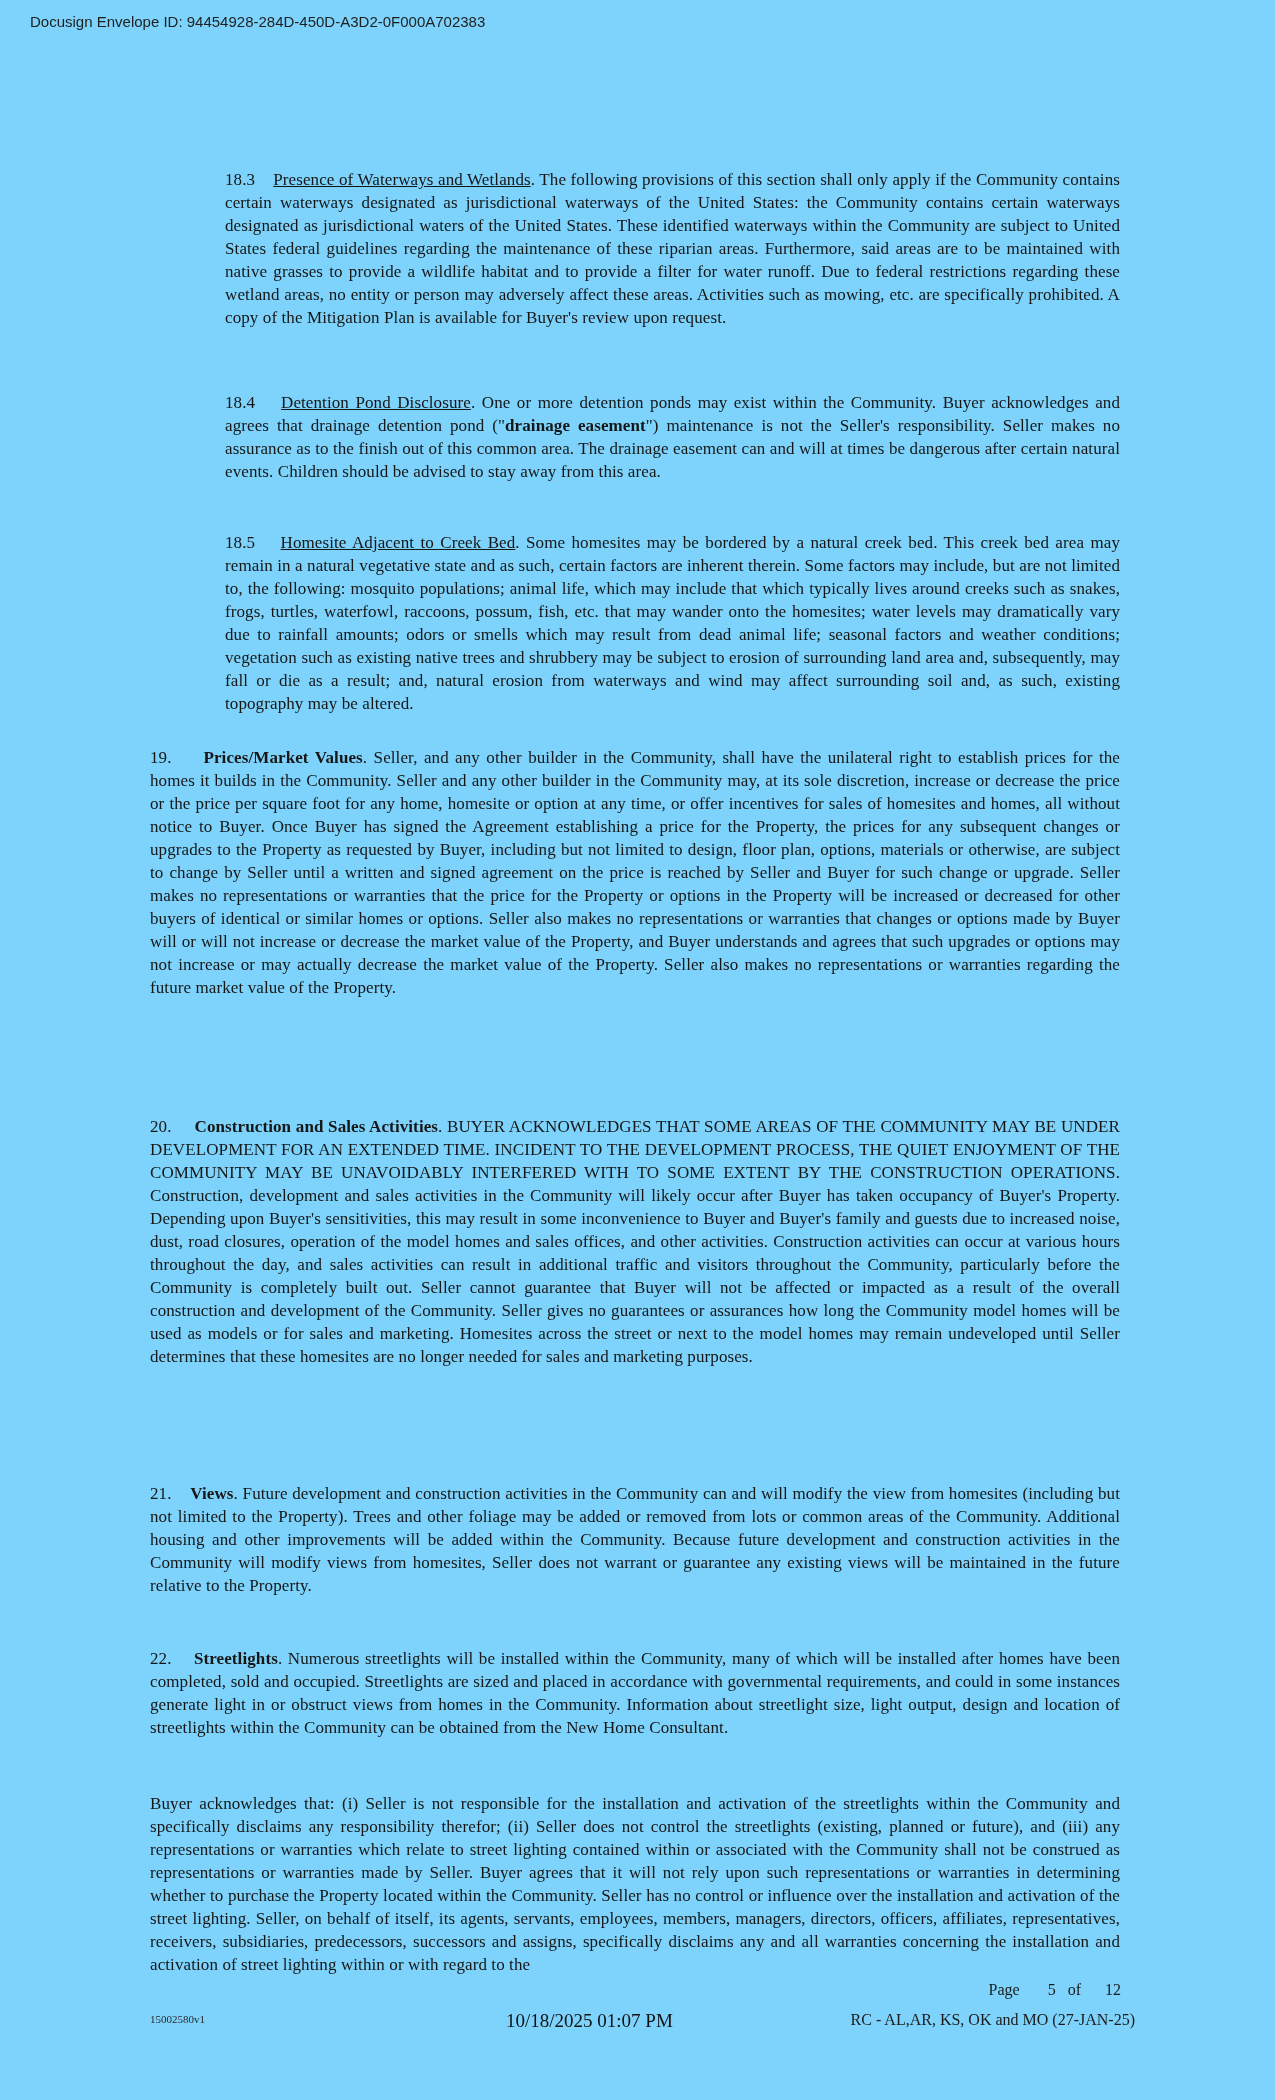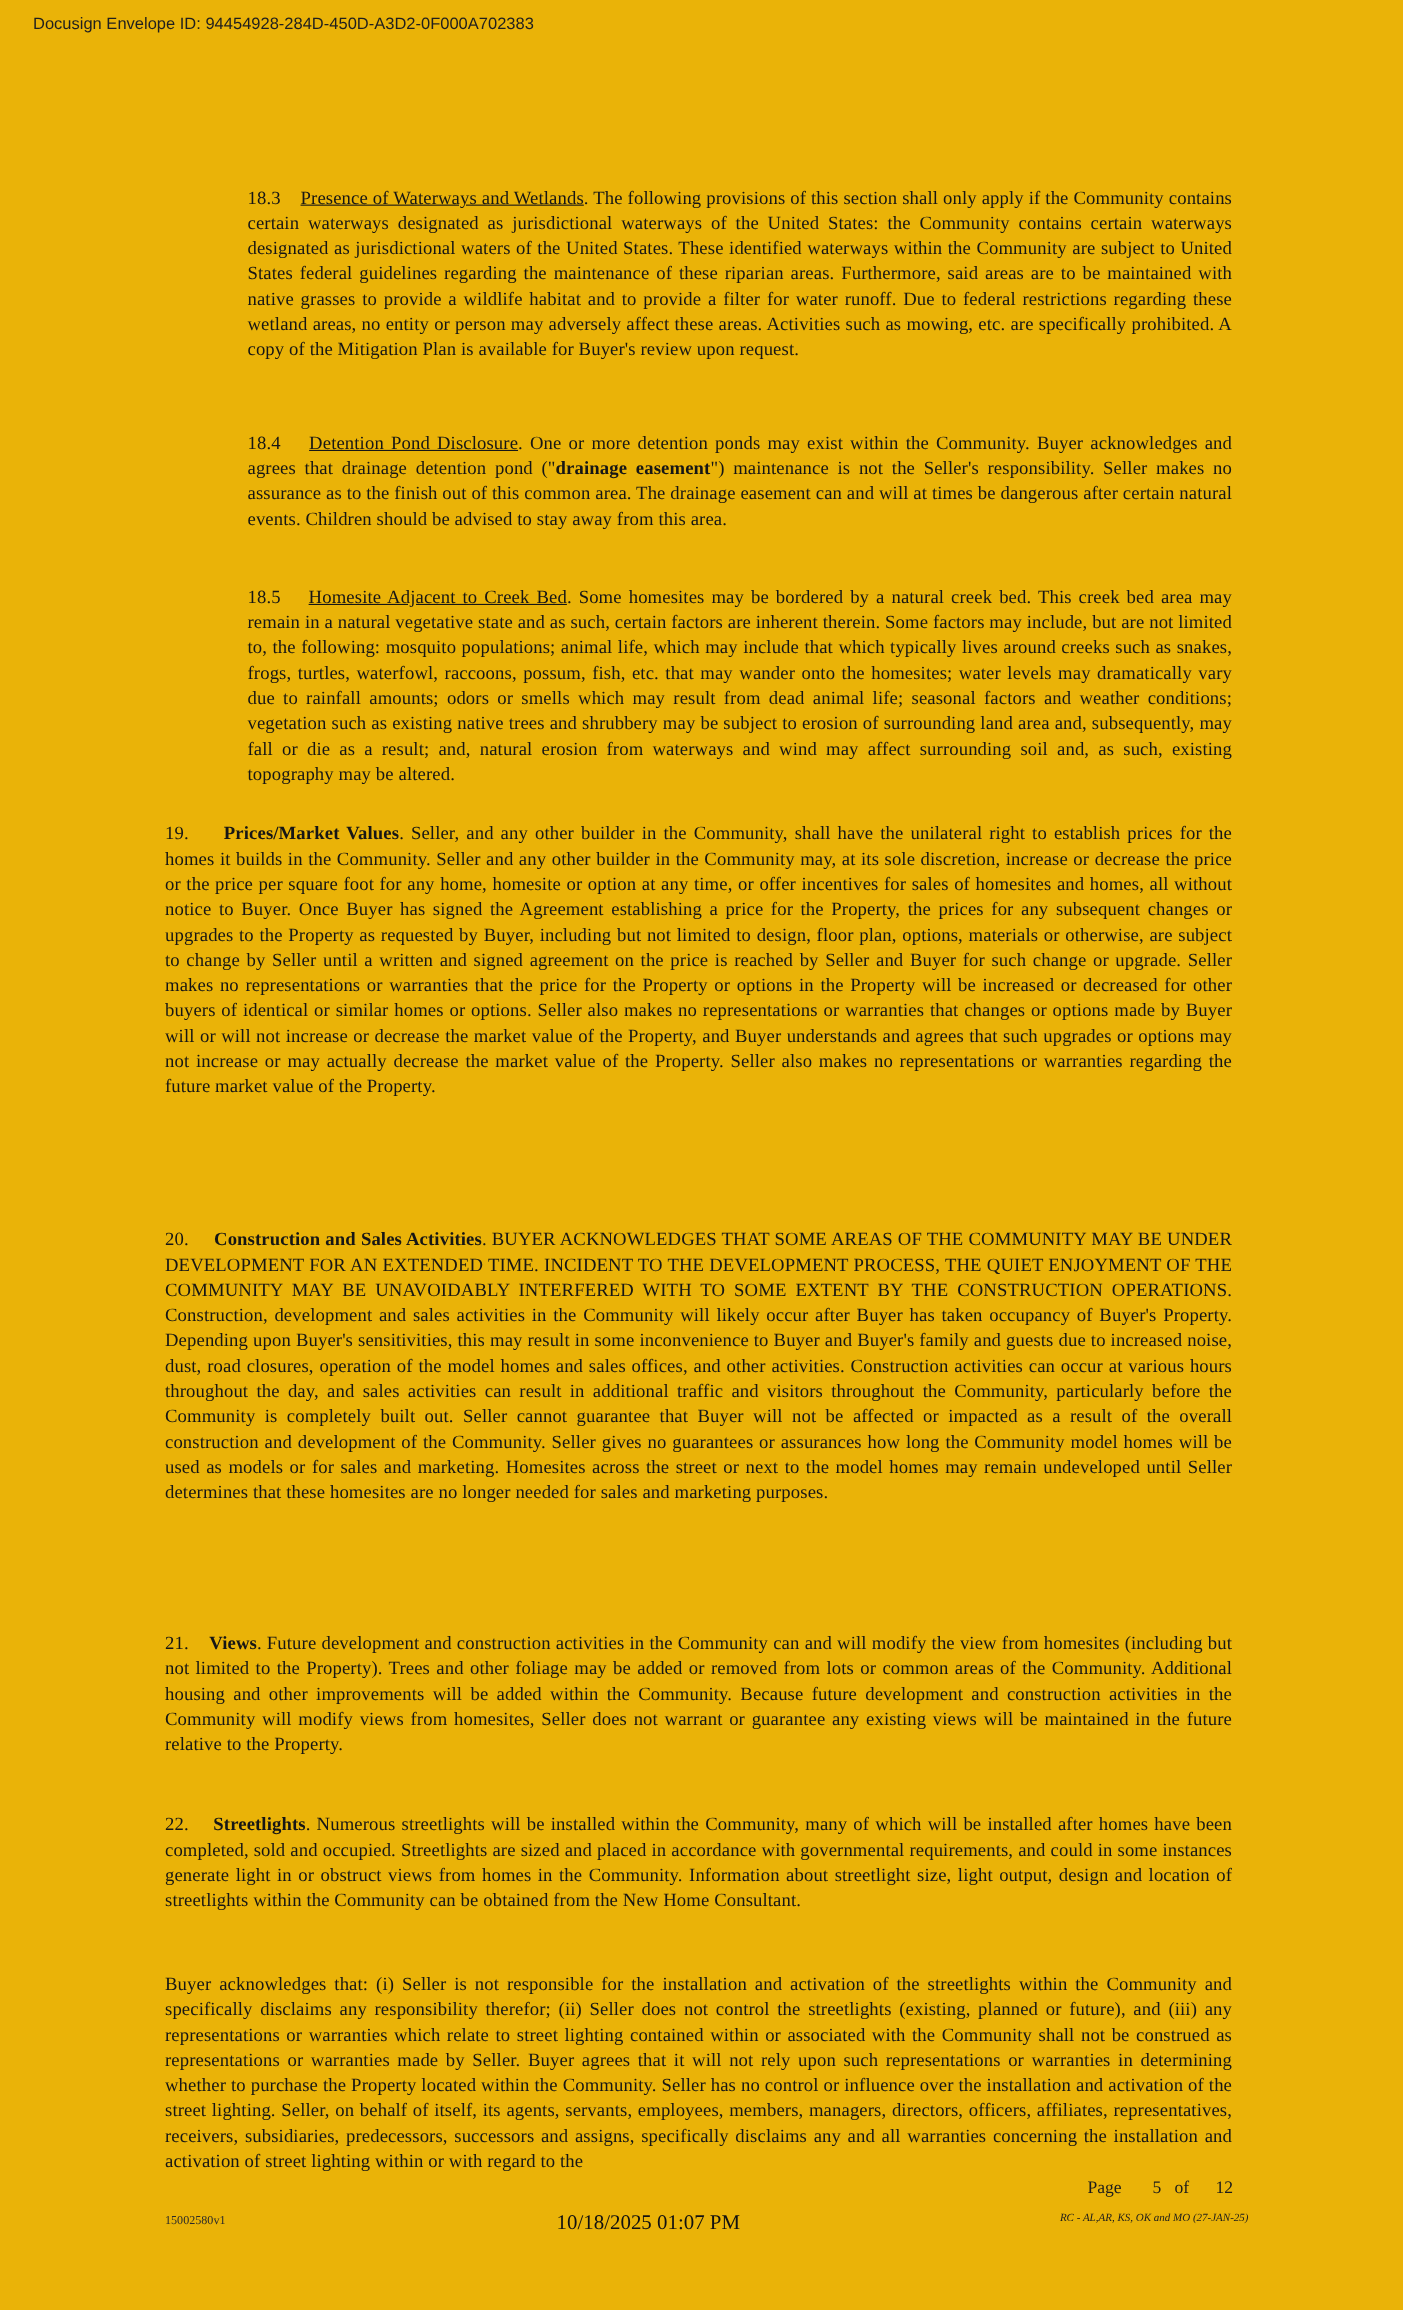--- a/index.html
+++ b/index.html
@@ -4,21 +4,21 @@
 <style>
   html, body {
     margin: 0;
     padding: 0;
     background: #ffffff;
   }
   .page {
     position: relative;
     width: 1275px;
     height: 2100px;
-    background: #eab308;
+    background: #7dd3fc;
     font-family: "Liberation Serif", serif;
     color: #161616;
     overflow: hidden;
   }
   .envelope-header {
     position: absolute;
     left: 30px;
     top: 13px;
     font-family: "Liberation Sans", sans-serif;
     font-size: 15px;
@@ -76,23 +76,22 @@
     left: 506px;
     top: 2010px;
     font-family: Liberation Serif, serif;
     font-size: 19px;
     color: #111111;
   }
   .footer-formcode {
     position: absolute;
     right: 140px;
     top: 2011px;
-    font-size: 10px;
+    font-size: 16px;
     color: #1c1c1c;
-    font-style: italic;
   }
 </style>
 </head>
 <body>
 
 <div class="page">
 
   <div class="envelope-header">Docusign Envelope ID: 94454928-284D-450D-A3D2-0F000A702383</div>
 
   <p id="p183" class="para sub"><span>18.3&nbsp;&nbsp;&nbsp;&nbsp;</span><span class="u">Presence of Waterways and Wetlands</span><span>.  The following provisions of this section shall only apply if the Community contains certain waterways designated as jurisdictional waterways of the United States: the Community contains certain waterways designated as jurisdictional waters of the United States.  These identified waterways within the Community are subject to United States federal guidelines regarding the maintenance of these riparian areas.  Furthermore, said areas are to be maintained with native grasses to provide a wildlife habitat and to provide a filter for water runoff.  Due to federal restrictions regarding these wetland areas, no entity or person may adversely affect these areas.  Activities such as mowing, etc. are specifically prohibited.  A copy of the Mitigation Plan is available for Buyer's review upon request.</span></p>

